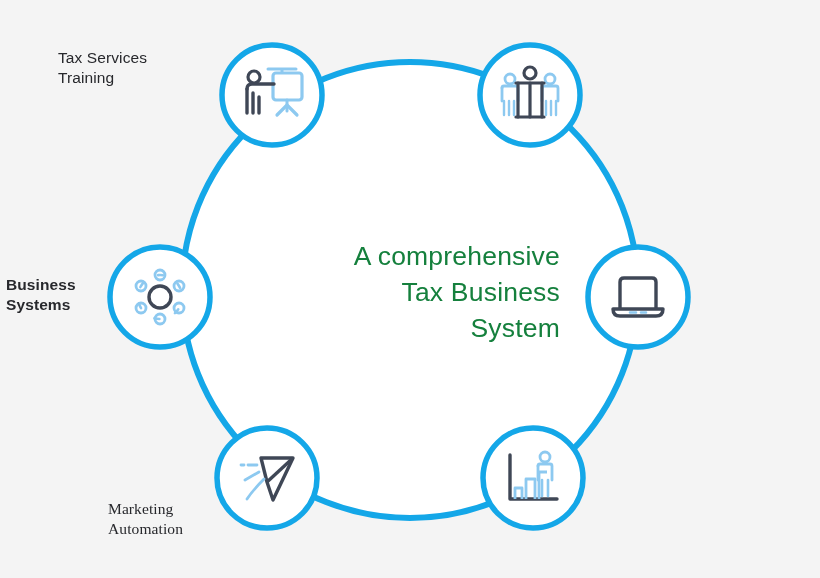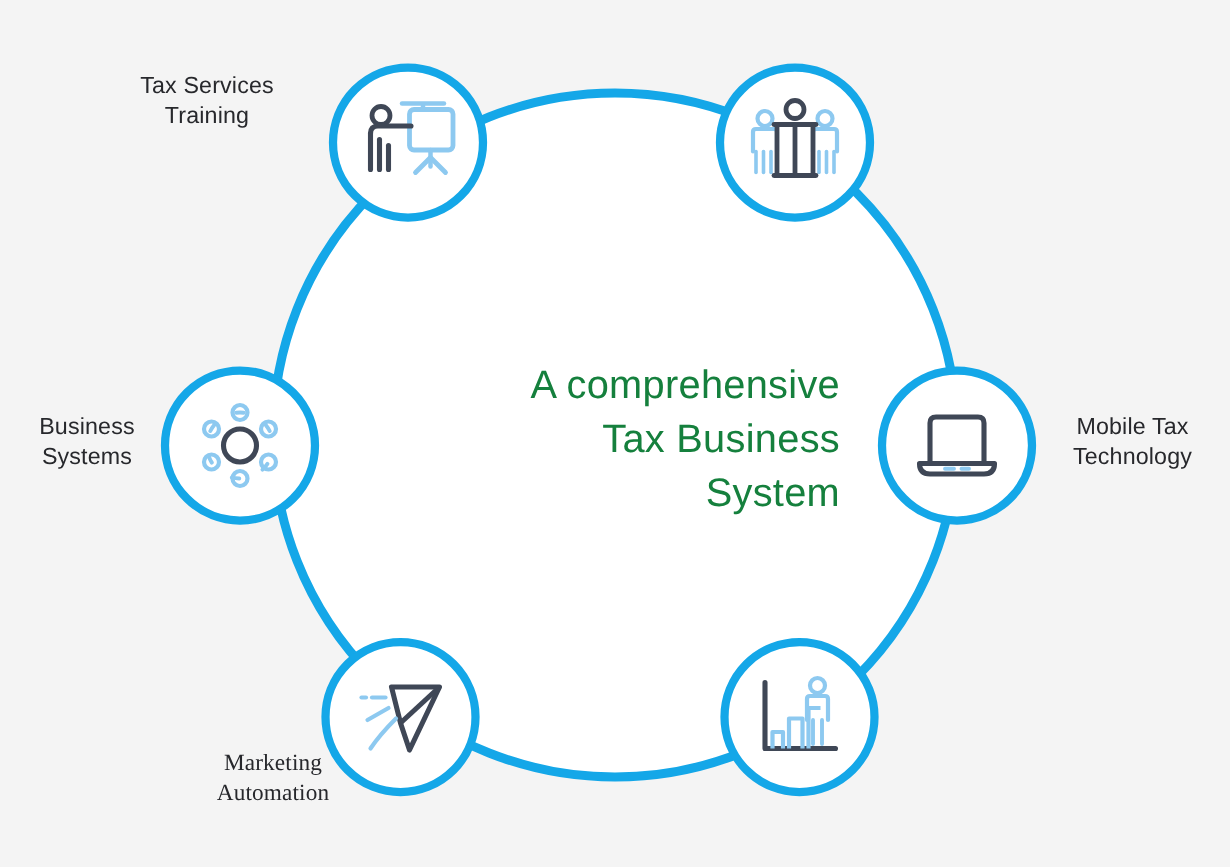--- a/index.html
+++ b/index.html
@@ -25,21 +25,20 @@
     left: 0; top: 0;
     width: 820px;
     height: 578px;
     display: block;
   }
   .label {
     position: absolute;
     color: #27282c;
     font-size: 15.5px;
     line-height: 1.32;
-    text-align: center;
     white-space: pre-line;
     letter-spacing: 0.1px;
   }
   .center-text {
     position: absolute;
     left: 260px;
     top: 238px;
     width: 300px;
     text-align: right;
     color: #15803d;
@@ -167,23 +166,21 @@
   </svg>
 
   <div class="center-text">A comprehensive
 Tax Business
 System</div>
 
   <div class="label" style="left:58px; top:48px; width:160px;">Tax Services
 Training</div>
 
 
-  <div class="label" style="left:696px; top:275px; width:118px;">Mobile Tax
-Technology</div>
 
 
   <div class="label" style="left:108px; top:499px; width:148px;font-family:Liberation Serif, serif;">Marketing
 Automation</div>
 
-  <div class="label" style="left:6px; top:275px; width:104px;">Business
+  <div class="label" style="left:6px; top:275px; width:104px;font-weight:bold;">Business
 Systems</div>
 
 </div>
 
 </body></html>

